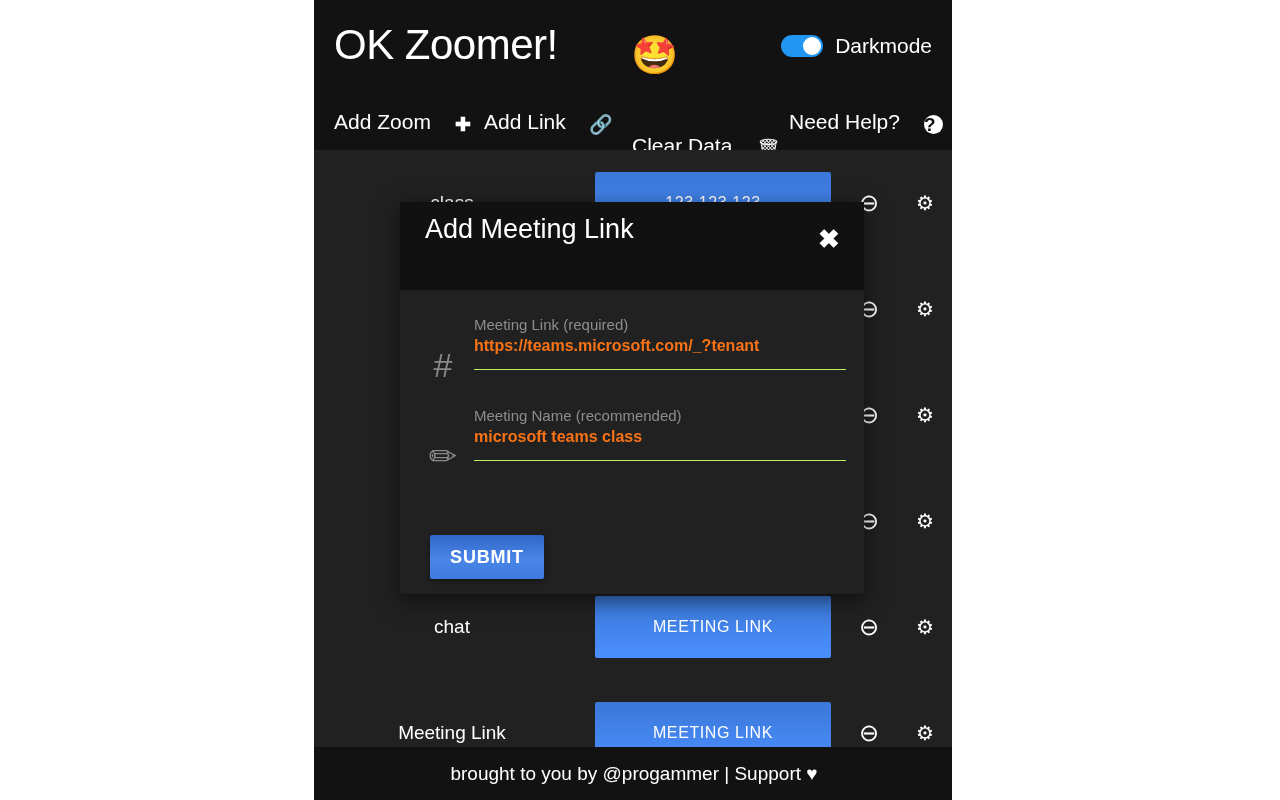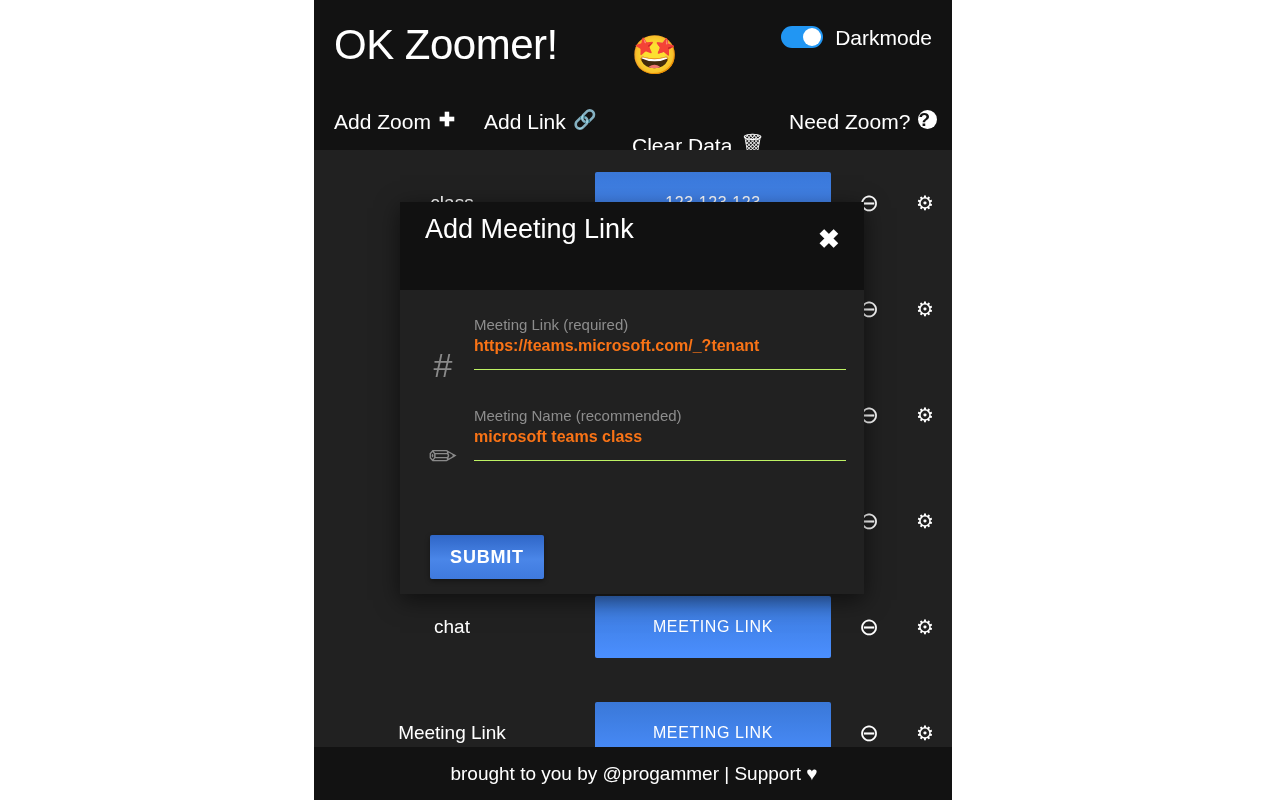--- a/index.html
+++ b/index.html
@@ -33,42 +33,42 @@
     font-size: 42px; font-weight: 400; color: #ffffff;
     letter-spacing: -0.5px; line-height: 66px;
     white-space: nowrap;
   }
   #title-emoji {
     position: absolute; left: 317px; top: 20px;
     font-size: 38px; line-height: 46px;
   }
   #darkmode-group {
     position: absolute; right: 22px; top: 14px;
-    display: flex; gap: 12px;
+    display: flex; align-items: center; gap: 12px;
     height: 40px;
   }
   #darkmode-toggle {
     width: 42px; height: 22px; border-radius: 11px;
     background: #2196F3; position: relative; cursor: pointer;
   }
   #darkmode-knob {
     position: absolute; right: 2px; top: 2px;
     width: 18px; height: 18px; border-radius: 50%;
     background: #ffffff;
   }
   #darkmode-label {
     font-size: 21px; color: #ffffff; white-space: nowrap;
   }
   #nav-row {
     position: absolute; left: 0; top: 100px;
     width: 640px; height: 44px;
     display: flex; align-items: center;
   }
   .nav-item {
-    display: flex; align-items: flex-start; gap: 8px;
+    display: flex; align-items: flex-end; gap: 24px;
     color: #ffffff; font-size: 21px; cursor: pointer;
     white-space: nowrap;
   }
   .nav-item .nav-icon { font-size: 19px; line-height: 1; display: inline-block; }
   #nav-add-zoom { position: absolute; left: 20px; }
   #nav-add-link { position: absolute; left: 170px; }
   #nav-clear-data { position: absolute; left: 318px; margin-top: 48px; }
   #nav-need-help { position: absolute; left: 475px; }
   .glyph-plus { font-weight: 700; font-size: 23px; }
   .glyph-help {
@@ -239,21 +239,21 @@
       </div>
       <div class="nav-item" id="nav-add-link">
         <span>Add Link</span>
         <span class="nav-icon">🔗</span>
       </div>
       <div class="nav-item" id="nav-clear-data">
         <span>Clear Data</span>
         <span class="nav-icon">🗑</span>
       </div>
       <div class="nav-item" id="nav-need-help">
-        <span>Need Zoom?</span>
+        <span>Need Help?</span>
         <span class="nav-icon glyph-help">?</span>
       </div>
     </div>
   </div>
 
   <div id="meeting-list">
 
     <div class="meeting-row" style="top:0px">
       <div class="row-label">class</div>
       <button class="row-button">123 123 123</button>

